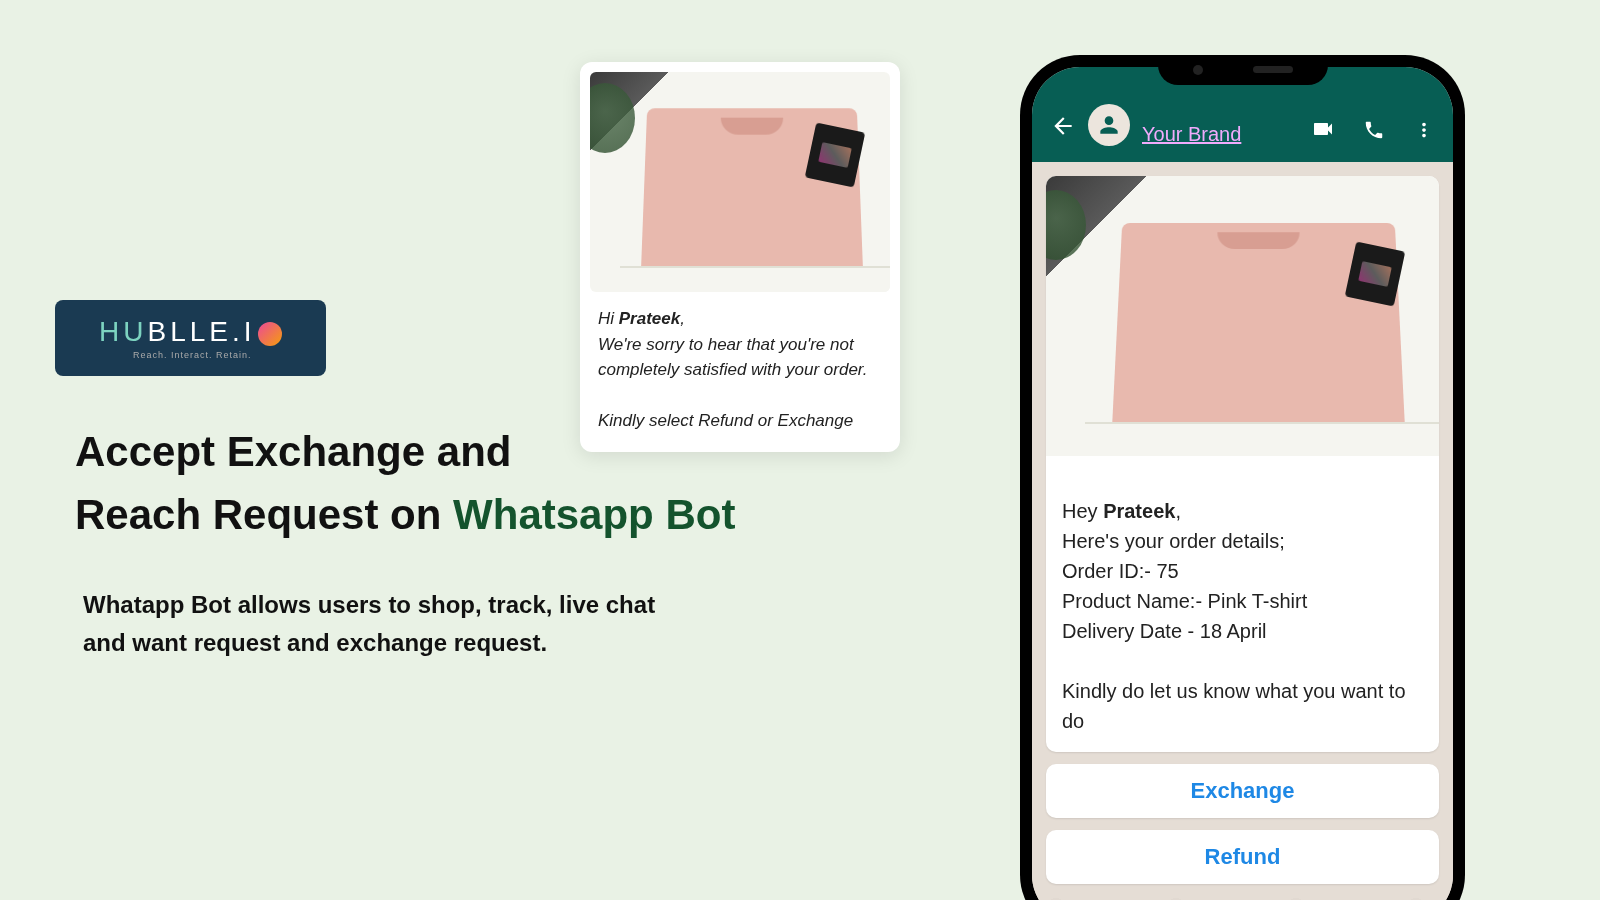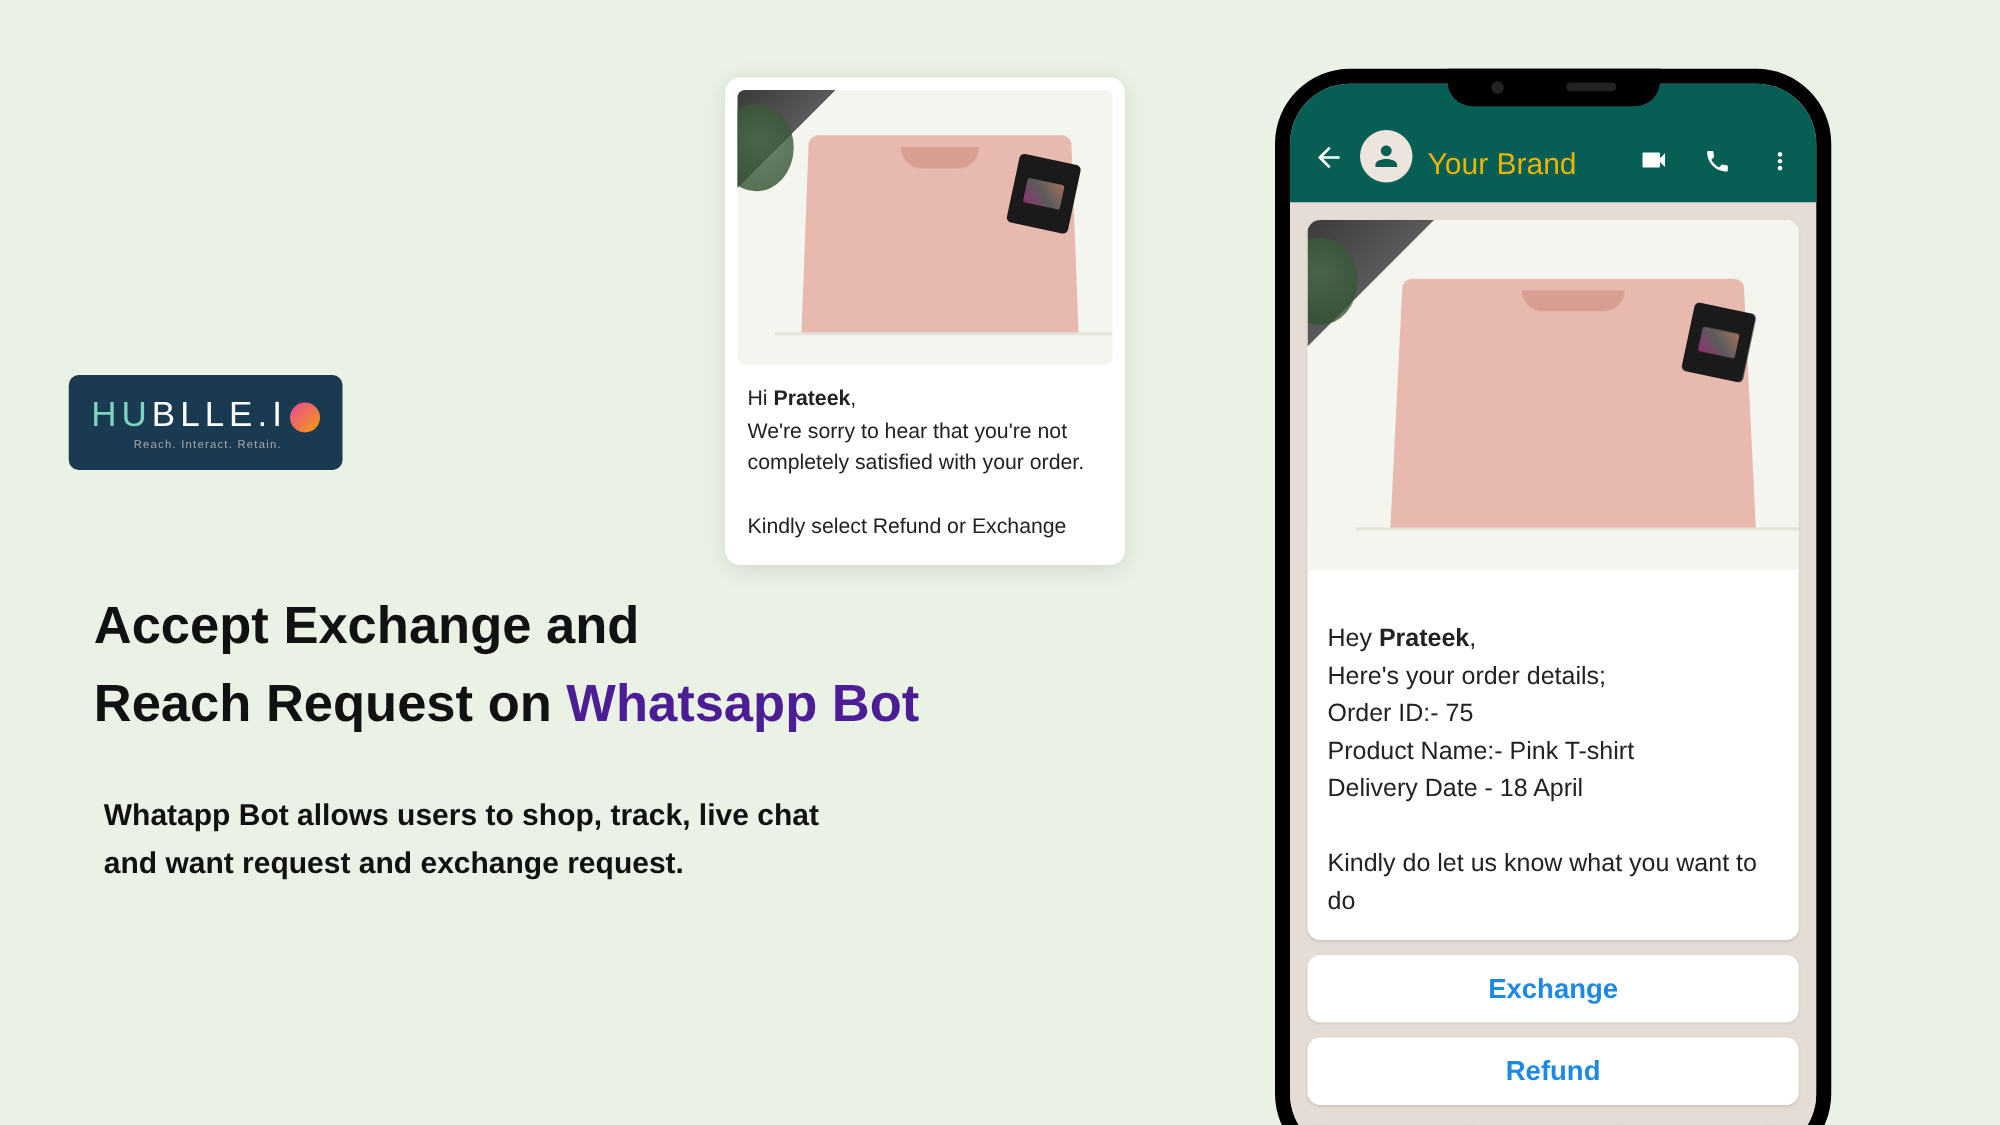--- a/index.html
+++ b/index.html
@@ -16,24 +16,24 @@
 .left-section {
   position: absolute;
   left: 55px;
   top: 300px;
   width: 850px;
 }
 
 .logo {
   background: #1a3a52;
   color: #fff;
-  padding: 16px 18px;
+  padding: 16px 44px;
   border-radius: 8px;
   display: inline-block;
-  margin-bottom: 92px;
+  margin-bottom: 44px;
 }
 .logo-text {
   font-size: 28px;
   letter-spacing: 4px;
   font-weight: 300;
 }
 .logo-h { color: #7dd3c0; }
 .logo-u { color: #fff; }
 .logo-dot { color: #fff; }
 .logo-icon {
@@ -56,40 +56,41 @@
 }
 
 .headline {
   font-size: 42px;
   font-weight: 800;
   color: #111;
   line-height: 1.5;
   margin-bottom: 40px;
   margin-left: 20px;
 }
-.headline-green { color: #4c1d95; }
+.headline-green { color: #14532d; }
 
 .subtext {
   font-size: 24px;
   font-weight: 700;
   color: #111;
   line-height: 1.6;
   margin-left: 28px;
 }
 
 
 .floating-card {
   position: absolute;
   left: 580px;
   top: 62px;
   width: 320px;
   background: #fff;
   border-radius: 12px;
   box-shadow: 0 4px 20px rgba(0,0,0,0.1);
   padding: 10px;
+  font-style: italic;
 }
 .floating-card .product-img {
   width: 100%;
   height: 220px;
   border-radius: 6px;
   background: linear-gradient(135deg, #3a3a3a 0%, #5a5a5a 15%, #f5f5f0 15%, #f5f5f0 100%);
   position: relative;
   overflow: hidden;
 }
 .tshirt {
@@ -215,21 +216,21 @@
 .avatar {
   width: 42px;
   height: 42px;
   background: #ece5dd;
   border-radius: 50%;
   display: flex;
   align-items: center;
   justify-content: center;
 }
 .avatar svg { width: 26px; height: 26px; fill: #075e54; }
-.brand-name { color: #eab308; font-size: 24px; flex: 1; }
+.brand-name { color: #f0abfc; font-size: 20px; flex: 1; text-decoration: underline; }
 .header-icon { color: #fff; font-size: 20px; margin-left: 16px; }
 
 .chat-body {
   padding: 14px;
   height: calc(100% - 95px);
   background: #e5ddd5;
   background-image: 
     radial-gradient(circle at 20% 20%, rgba(0,0,0,0.02) 8px, transparent 8px),
     radial-gradient(circle at 60% 40%, rgba(0,0,0,0.02) 6px, transparent 6px),
     radial-gradient(circle at 80% 70%, rgba(0,0,0,0.02) 10px, transparent 10px);

